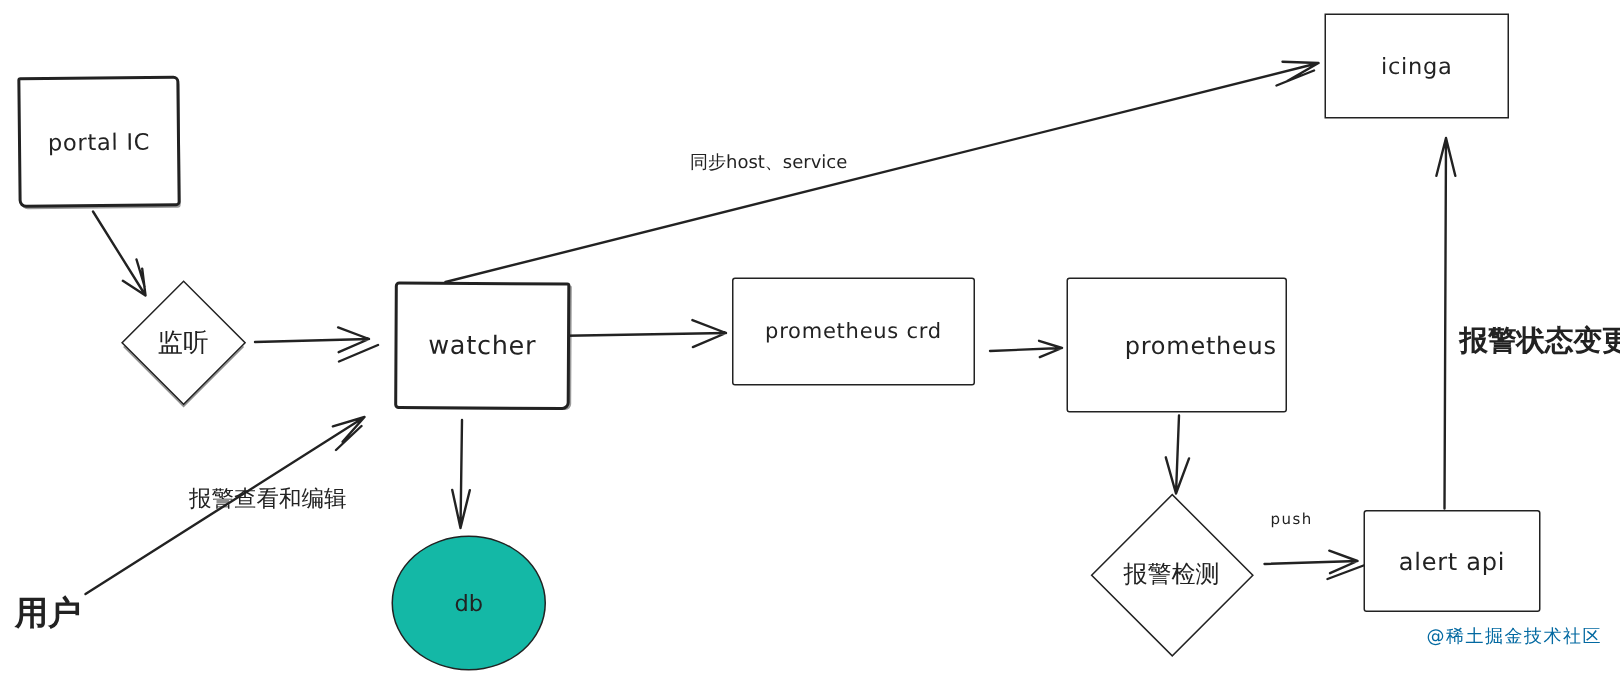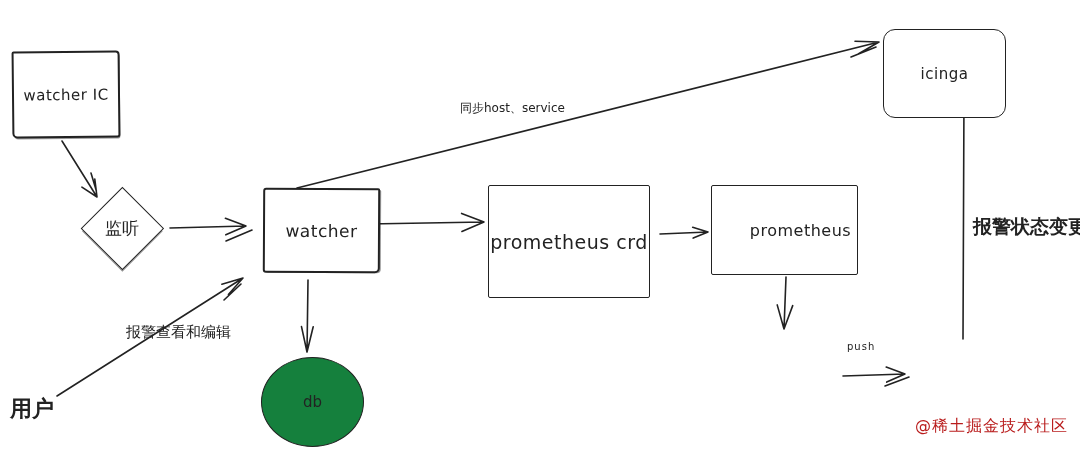--- a/index.html
+++ b/index.html
@@ -31,29 +31,29 @@
     border: 2px solid var(--ink);
     display: flex;
     align-items: center;
     justify-content: center;
     text-align: center;
     letter-spacing: 0.5px;
   }
   .node.thin { border-width: 1.6px; }
   .r-portal   { left: 12px;  top: 51px;  width: 108px; height: 87px; font-size: 15px; transform: rotate(-0.6deg); border-radius: 2px 4px 3px 5px; box-shadow: 1px 2px 0 -1px rgba(34,34,34,.45); }
   .r-watcher  { left: 263px; top: 188px; width: 117px; height: 85px; font-size: 17px; transform: rotate(0.3deg); border-radius: 3px 2px 5px 3px; box-shadow: 2px 1px 0 -1px rgba(34,34,34,.45); }
-  .r-crd      { left: 488px; top: 185px; width: 162px; height: 113px; font-size: 19px; border-radius: 2px; }
+  .r-crd      { left: 488px; top: 185px; width: 162px; height: 72px; font-size: 14px; border-radius: 2px; }
   .r-prom     { left: 711px; top: 185px; width: 147px; height: 90px; font-size: 16px; border-radius: 2px; padding-left: 32px; }
-  .r-icinga   { left: 883px; top: 9px;   width: 123px; height: 89px; font-size: 15px; border-radius: 12px; margin-top: 20px; }
+  .r-icinga   { left: 883px; top: 9px;   width: 123px; height: 70px; font-size: 15px; border-radius: 0; }
   .r-api      { left: 909px; top: 340px; width: 118px; height: 68px; font-size: 16px; border-radius: 2px; }
   .ellipse {
     position: absolute;
     left: 261px; top: 357px; width: 103px; height: 90px;
     box-sizing: border-box;
-    background: #15803d;
+    background: #14b8a6;
     border: 1.7px solid var(--ink);
     border-radius: 50%;
     display: flex; align-items: center; justify-content: center;
     font-size: 15px;
   }
   .diamond { position: absolute; }
   .d-listen { left: 80px;  top: 186px; width: 84px; height: 84px; text-align: center; }
   .d-detect { left: 726px; top: 328px; width: 110px; height: 110px; }
   .diamond .shape {
     position: absolute;
@@ -73,23 +73,23 @@
   .tag { position: absolute; white-space: nowrap; }
   .t-sync   { left: 460px; top: 100px; font-size: 12px; }
   .t-rule   { left: 377px; top: 245px; font-size: 19px; letter-spacing: 1px; }
   .t-edit   { left: 126px; top: 323px; font-size: 15px; text-align: center; }
   .t-push   { left: 847px; top: 341px; font-size: 10px; letter-spacing: 1px; }
   .t-status { left: 973px; top: 214px; font-size: 19px; font-weight: bold; }
   .t-user   { left: 10px;  top: 394px; font-size: 22px; font-weight: 600; }
   .watermark {
     position: absolute;
     right: 12px; top: 416px;
-    font-size: 16px;
+    font-size: 12px;
     letter-spacing: 1px;
-    color: #b91c1c;
+    color: #0369a1;
   }
 </style>
 </head>
 <body>
 
 <div class="stage">
 
   <svg class="edges" viewBox="0 0 1080 454" xmlns="http://www.w3.org/2000/svg">
     <path d="M62,141 L97,197 M94.8,179.1 L97,197 L81.9,187.2 M91,173 L96.4,191"></path>
     <path d="M170,228 L246,226 M225.4,218.3 L246,226 L225.8,234.8 M226,241 L252,230"></path>
@@ -97,21 +97,21 @@
     <path d="M660,234 L708,232 M692.7,227.2 L708,232 L693.2,238.1"></path>
     <path d="M786,277 L784,329 M792.7,305.6 L784,329 L777.2,304.9"></path>
     <path d="M843,376 L905,374 M886.2,367.1 L905,374 L886.7,382.1 M885,386 L909,377"></path>
     <path d="M963,339 L964,92 M957.6,117.2 L964,92 L970.2,117.2"></path>
     <path d="M297,188 L879,42 M855,41.2 L879,42 L858.2,54 M851,57 L876,47"></path>
     <path d="M57,396 L243,278 M221.9,284.2 L243,278 L228.4,294.5 M224,300 L241,284"></path>
     <path d="M308,280 L307,352 M313.2,326.8 L307,352 L301.5,326.6"></path>
   </svg>
 
   <div class="node r-portal">
-    <span>watcher IC</span>
+    <span>portal IC</span>
   </div>
 
   <div class="diamond d-listen">
     <div class="shape"></div>
     <span class="lbl">监听</span>
   </div>
 
   <div class="node r-watcher">
     <span>watcher</span>
   </div>
@@ -125,21 +125,28 @@
   </div>
 
   <div class="node thin r-icinga">
     <span>icinga</span>
   </div>
 
   <div class="ellipse">
     <span>db</span>
   </div>
 
+  <div class="diamond d-detect">
+    <div class="shape"></div>
+    <span class="lbl">报警检测</span>
+  </div>
 
+  <div class="node thin r-api">
+    <span>alert api</span>
+  </div>
 
   <span class="tag t-sync">同步host、service</span>
   <span class="tag t-edit">报警查看和编辑</span>
   <span class="tag t-push">push</span>
   <span class="tag t-status">报警状态变更</span>
 
   <span class="tag t-user">用户</span>
 
   <span class="watermark">@稀土掘金技术社区</span>
 

